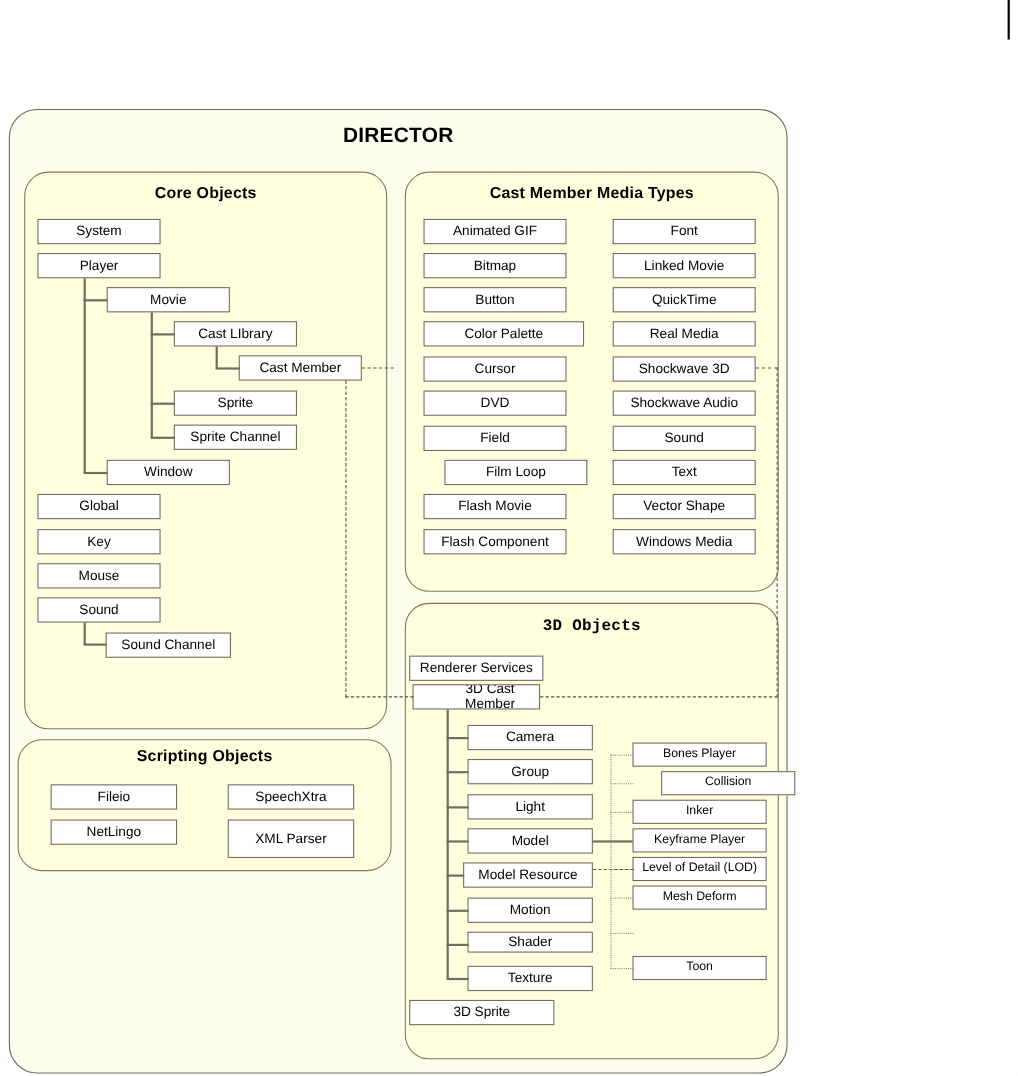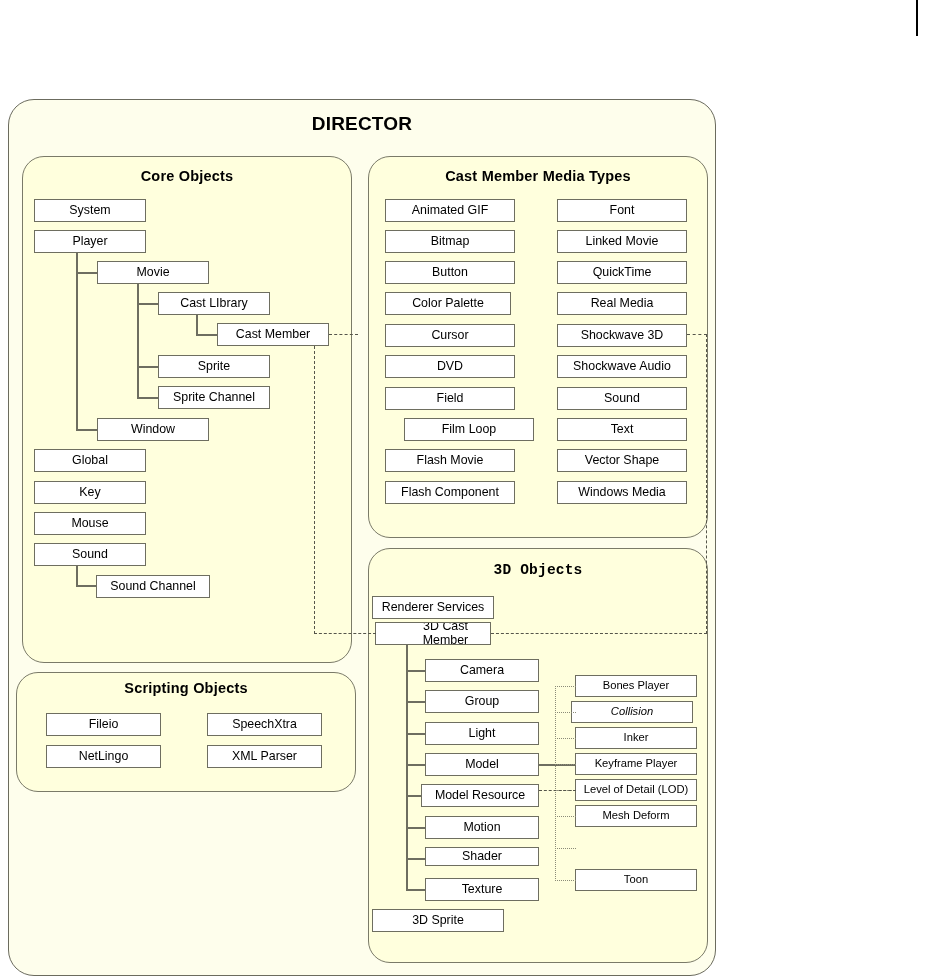--- a/index.html
+++ b/index.html
@@ -129,21 +129,21 @@
 
   <div class="ln lnv" style="left:76px;top:566px;height:20px;"></div>
   <div class="ln lnh" style="left:76px;top:585px;width:21px;"></div>
 
   <div class="panel inner" style="left:368px;top:156px;width:340px;height:382px;"></div>
   <div class="panel-title title-sub" style="left:368px;top:168px;width:340px;">Cast Member Media Types</div>
 
   <div class="node" style="left:385px;top:199px;width:130px;height:23px;">Animated GIF</div>
   <div class="node" style="left:385px;top:230px;width:130px;height:23px;">Bitmap</div>
   <div class="node" style="left:385px;top:261px;width:130px;height:23px;">Button</div>
-  <div class="node" style="left:385px;top:292px;width:126px;height:23px;">Color Palette</div>
+  <div class="node" style="left:385px;top:292px;width:146px;height:23px;">Color Palette</div>
   <div class="node" style="left:385px;top:324px;width:130px;height:23px;">Cursor</div>
   <div class="node" style="left:385px;top:355px;width:130px;height:23px;">DVD</div>
   <div class="node" style="left:385px;top:387px;width:130px;height:23px;">Field</div>
   <div class="node" style="left:385px;top:418px;width:130px;height:23px;margin-left:19px;">Film Loop</div>
   <div class="node" style="left:385px;top:449px;width:130px;height:23px;">Flash Movie</div>
   <div class="node" style="left:385px;top:481px;width:130px;height:23px;">Flash Component</div>
 
   <div class="node" style="left:557px;top:199px;width:130px;height:23px;">Font</div>
   <div class="node" style="left:557px;top:230px;width:130px;height:23px;">Linked Movie</div>
   <div class="node" style="left:557px;top:261px;width:130px;height:23px;">QuickTime</div>
@@ -154,41 +154,41 @@
   <div class="node" style="left:557px;top:418px;width:130px;height:23px;">Text</div>
   <div class="node" style="left:557px;top:449px;width:130px;height:23px;">Vector Shape</div>
   <div class="node" style="left:557px;top:481px;width:130px;height:23px;">Windows Media</div>
 
   <div class="panel inner" style="left:16px;top:672px;width:340px;height:120px;"></div>
   <div class="panel-title title-sub" style="left:16px;top:680px;width:340px;">Scripting Objects</div>
 
   <div class="node" style="left:46px;top:713px;width:115px;height:23px;">Fileio</div>
   <div class="node" style="left:46px;top:745px;width:115px;height:23px;">NetLingo</div>
   <div class="node" style="left:207px;top:713px;width:115px;height:23px;">SpeechXtra</div>
-  <div class="node" style="left:207px;top:745px;width:115px;height:23px;">XML Parser</div>
+  <div class="node" style="left:207px;top:745px;width:115px;height:35px;">XML Parser</div>
 
   <div class="panel inner" style="left:368px;top:548px;width:340px;height:415px;"></div>
   <div class="panel-title title-sub" style="left:368px;top:562px;width:340px;font-family:Liberation Mono, monospace;">3D Objects</div>
 
   <div class="node" style="left:372px;top:596px;width:122px;height:23px;">Renderer Services</div>
   <div class="node" style="left:375px;top:622px;width:116px;height:23px;padding-left:28px;">3D Cast Member</div>
 
   <div class="node" style="left:425px;top:659px;width:114px;height:23px;">Camera</div>
   <div class="node" style="left:425px;top:690px;width:114px;height:23px;">Group</div>
   <div class="node" style="left:425px;top:722px;width:114px;height:23px;">Light</div>
   <div class="node" style="left:425px;top:753px;width:114px;height:23px;">Model</div>
   <div class="node" style="left:421px;top:784px;width:118px;height:23px;">Model Resource</div>
   <div class="node" style="left:425px;top:816px;width:114px;height:23px;">Motion</div>
   <div class="node" style="left:425px;top:847px;width:114px;height:19px;">Shader</div>
   <div class="node" style="left:425px;top:878px;width:114px;height:23px;">Texture</div>
 
   <div class="node" style="left:372px;top:909px;width:132px;height:23px;">3D Sprite</div>
 
   <div class="node sm" style="left:575px;top:675px;width:122px;height:22px;">Bones Player</div>
-  <div class="node sm" style="left:571px;top:701px;width:122px;height:22px;font-style:italic;">Collision</div>
+  <div class="node sm" style="left:601px;top:701px;width:122px;height:22px;">Collision</div>
   <div class="node sm" style="left:575px;top:727px;width:122px;height:22px;">Inker</div>
   <div class="node sm" style="left:575px;top:753px;width:122px;height:22px;">Keyframe Player</div>
   <div class="node sm" style="left:575px;top:779px;width:122px;height:22px;">Level of Detail (LOD)</div>
   <div class="node sm" style="left:575px;top:805px;width:122px;height:22px;">Mesh Deform</div>
   <div class="node sm" style="left:575px;top:869px;width:122px;height:22px;">Toon</div>
 
   <div class="ln lnv" style="left:406px;top:645px;height:245px;"></div>
   <div class="ln lnh" style="left:406px;top:670px;width:20px;"></div>
   <div class="ln lnh" style="left:406px;top:701px;width:20px;"></div>
   <div class="ln lnh" style="left:406px;top:733px;width:20px;"></div>

